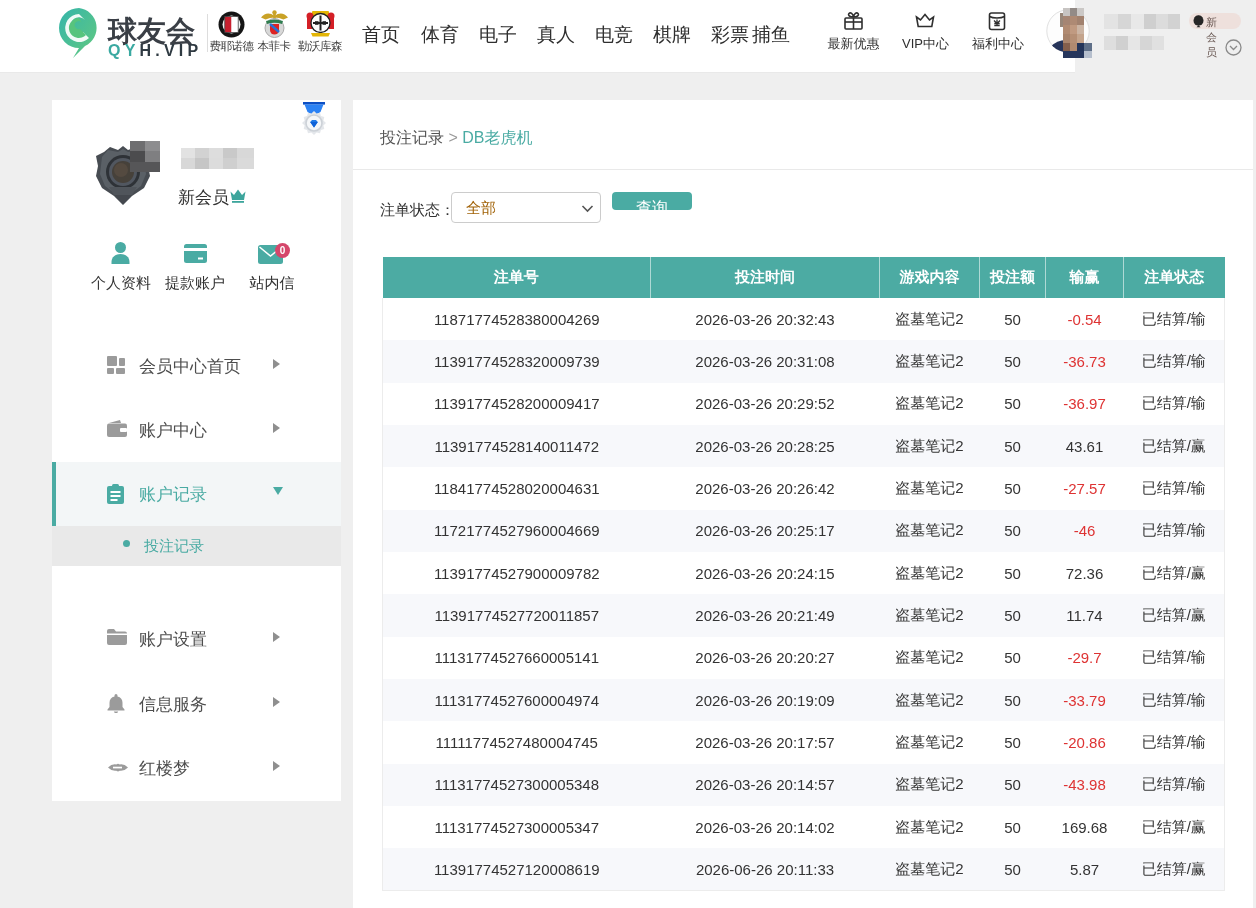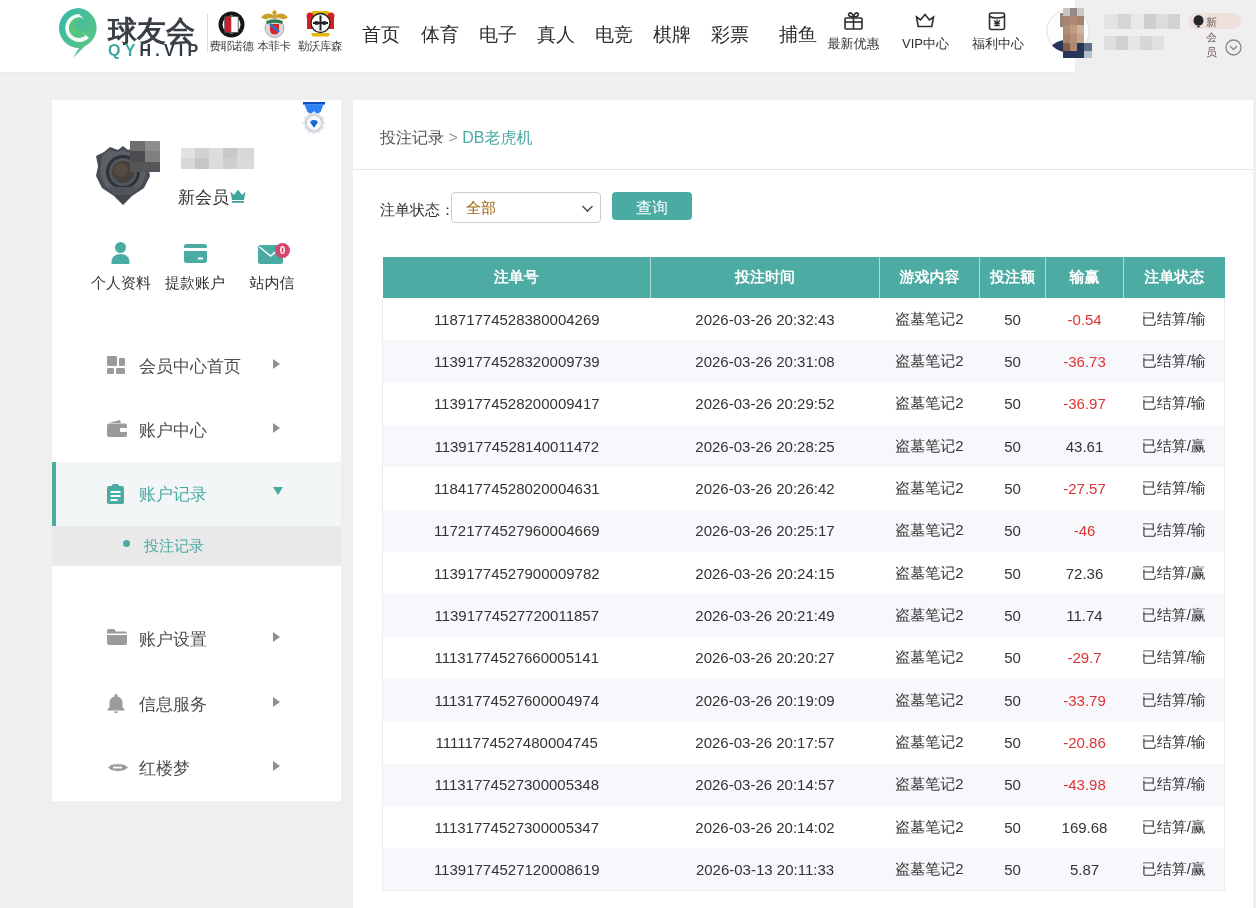--- a/index.html
+++ b/index.html
@@ -88,21 +88,21 @@
   </svg>
   <div class="badgelabel" style="left:297px;width:46px;">勒沃库森</div>
 
   <div class="navitem" style="left:352px;">首页</div>
   <div class="navitem" style="left:411px;">体育</div>
   <div class="navitem" style="left:469px;">电子</div>
   <div class="navitem" style="left:527px;">真人</div>
   <div class="navitem" style="left:585px;">电竞</div>
   <div class="navitem" style="left:643px;">棋牌</div>
   <div class="navitem" style="left:701px;">彩票</div>
-  <div class="navitem" style="left:759px;text-align:right;">捕鱼</div>
+  <div class="navitem" style="left:742px;">捕鱼</div>
 
   <svg class="abs" style="left:843px;top:11px;" width="21" height="20" viewBox="0 0 21 20" fill="none" stroke="#2f2f2f" stroke-width="1.6">
     <rect x="2" y="7" width="17" height="11" rx="1"></rect>
     <line x1="2" y1="11" x2="19" y2="11"></line>
     <line x1="10.5" y1="7" x2="10.5" y2="18"></line>
     <path d="M10.5 6 C7 6 4.5 4.5 6 2.5 C7.5 0.8 10 2.5 10.5 6 C11 2.5 13.5 0.8 15 2.5 C16.5 4.5 14 6 10.5 6 Z"></path>
   </svg>
   <div class="hlabel" style="left:826px;top:35px;width:55px;">最新优惠</div>
   <svg class="abs" style="left:914px;top:11px;" width="22" height="20" viewBox="0 0 22 20" fill="none" stroke="#2f2f2f" stroke-width="1.6">
     <path d="M2.5 6 L6.5 9 L11 3.5 L15.5 9 L19.5 6 L17.8 15.5 L4.2 15.5 Z"></path>
@@ -306,21 +306,21 @@
 <div id="main">
   <div class="abs" style="left:27px;top:28px;font-size:16px;color:#555;">投注记录 <span style="color:#999;">&gt;</span> <span class="teal">DB老虎机</span></div>
   <div class="abs" style="left:0;top:69px;width:900px;height:1px;background:#e9e9e9;"></div>
   <div class="abs" style="left:27px;top:101px;font-size:15px;color:#333;">注单状态：</div>
   <div class="abs" style="left:98px;top:92px;width:150px;height:31px;border:1px solid #ccc;border-radius:4px;background:#fff;">
     <div class="abs" style="left:14px;top:6px;font-size:15px;color:#a16207;">全部</div>
     <svg class="abs" style="left:129px;top:12px;" width="13" height="8" viewBox="0 0 12 8" fill="none" stroke="#555" stroke-width="1.6">
         <path d="M1 1 l5 5 l5 -5"></path>
       </svg>
   </div>
-  <div class="abs" style="left:259px;top:92px;width:80px;height:28px;background:#4aaba3;border-radius:4px;color:#fff;font-size:16px;text-align:center;line-height:31px;">查询</div>
+  <div class="abs" style="left:259px;top:92px;width:80px;height:18px;background:#4aaba3;border-radius:4px;color:#fff;font-size:16px;text-align:center;line-height:31px;">查询</div>
 
   <table id="btable">
     <colgroup>
       <col style="width:268px">
         <col style="width:229px">
         <col style="width:100px">
         <col style="width:66px">
         <col style="width:78px">
         <col style="width:101px">
     </colgroup>
@@ -434,21 +434,21 @@
       <tr>
           <td>11131774527300005347</td>
           <td>2026-03-26 20:14:02</td>
           <td>盗墓笔记2</td>
           <td>50</td>
           <td>169.68</td>
           <td>已结算/赢</td>
         </tr>
       <tr class="alt">
           <td>11391774527120008619</td>
-          <td>2026-03-13 20:11:33</td>
+          <td>2026-06-26 20:11:33</td>
           <td>盗墓笔记2</td>
           <td>50</td>
           <td>5.87</td>
           <td>已结算/赢</td>
         </tr>
     </tbody>
   </table>
 </div>
 
 </body></html>

